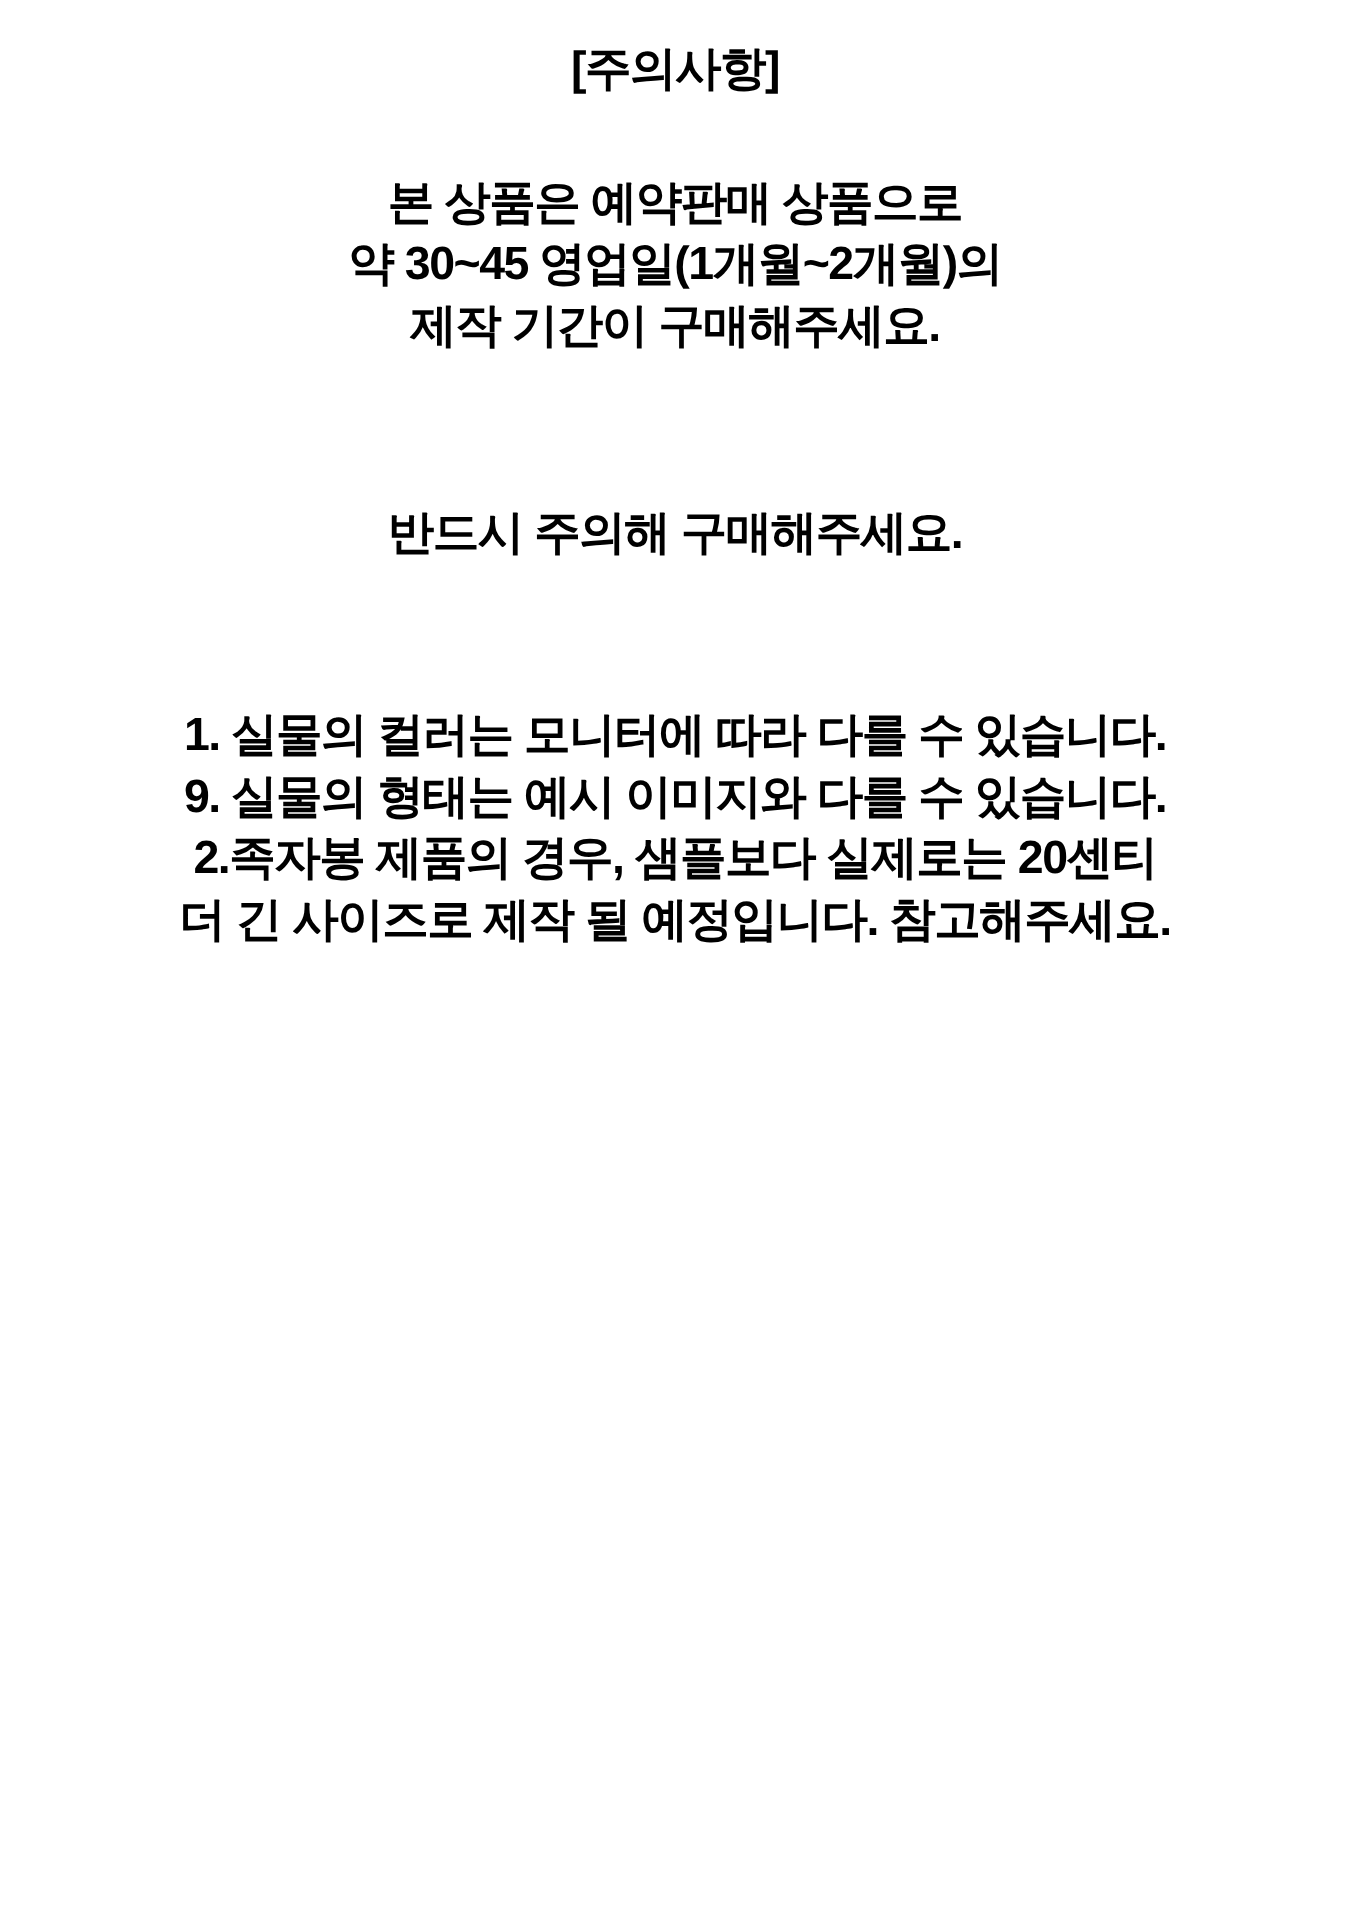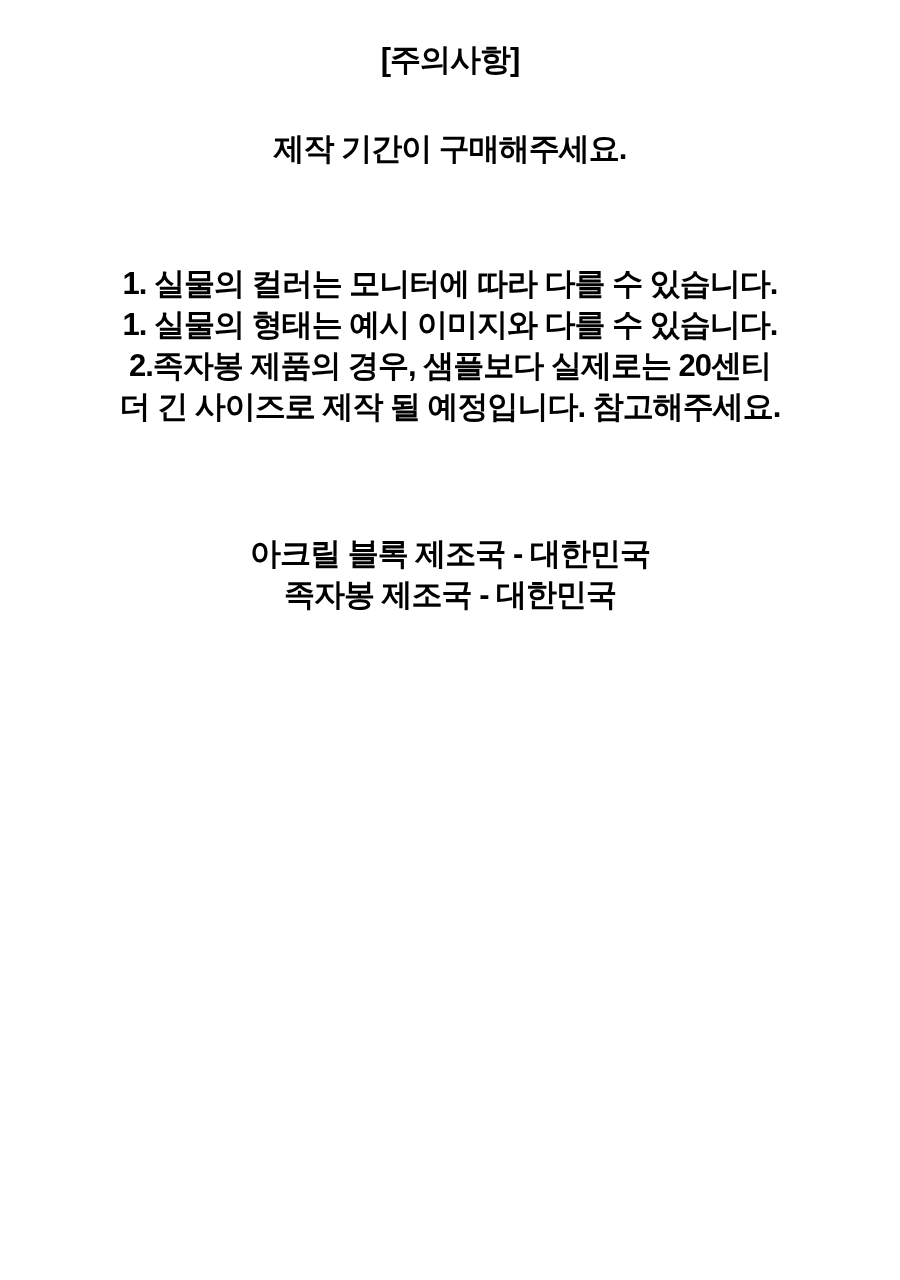--- a/index.html
+++ b/index.html
@@ -15,21 +15,21 @@
     color: #000000;
   }
   .notice-page {
     width: 900px;
     height: 1280px;
     display: flex;
     flex-direction: column;
     align-items: center;
     text-align: center;
     box-sizing: border-box;
-    padding-top: 42px;
+    padding-top: 28px;
   }
   .notice-title {
     font-size: 31px;
     font-weight: 900;
     line-height: 36px;
     letter-spacing: -1px;
   }
   .notice-paragraph {
     font-weight: 900;
     font-size: 31px;
@@ -45,29 +45,30 @@
   }
 </style>
 </head>
 <body>
 
 <div class="notice-page">
 
   <div class="notice-title">[주의사항]</div>
 
   <div class="notice-paragraph intro-block">
+    <div class="line">본 상품은 예약판매 상품으로</div>
+    <div class="line">약 30~45 영업일(1개월~2개월)의</div>
     <div class="line">제작 기간이 구매해주세요.</div>
   </div>
 
+  <div class="notice-paragraph warning-block">
+    <div class="line">반드시 주의해 구매해주세요.</div>
+  </div>
 
   <div class="notice-paragraph items-block">
     <div class="line">1. 실물의 컬러는 모니터에 따라 다를 수 있습니다.</div>
-    <div class="line">1. 실물의 형태는 예시 이미지와 다를 수 있습니다.</div>
+    <div class="line">9. 실물의 형태는 예시 이미지와 다를 수 있습니다.</div>
     <div class="line">2.족자봉 제품의 경우, 샘플보다 실제로는 20센티</div>
     <div class="line">더 긴 사이즈로 제작 될 예정입니다. 참고해주세요.</div>
   </div>
 
-  <div class="notice-paragraph origin-block">
-    <div class="line">아크릴 블록 제조국 - 대한민국</div>
-    <div class="line">족자봉 제조국 - 대한민국</div>
-  </div>
 
 </div>
 
 </body></html>

